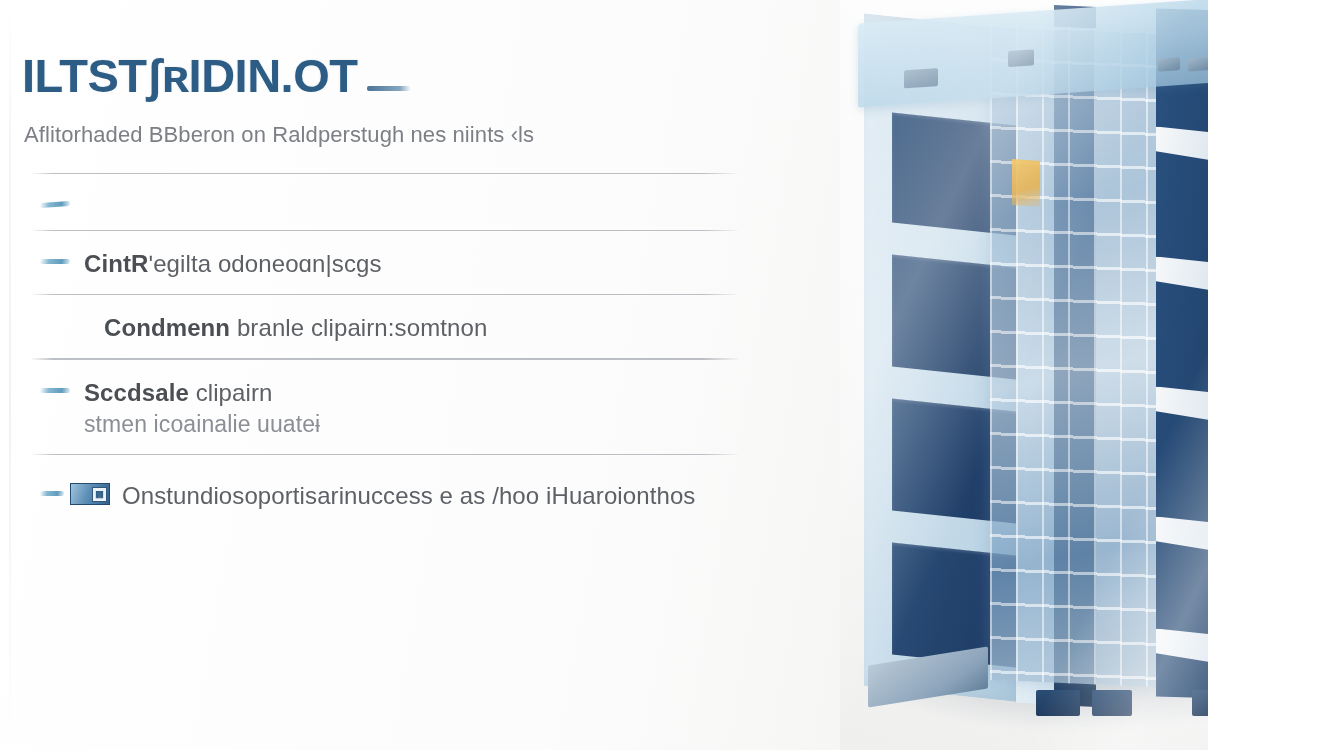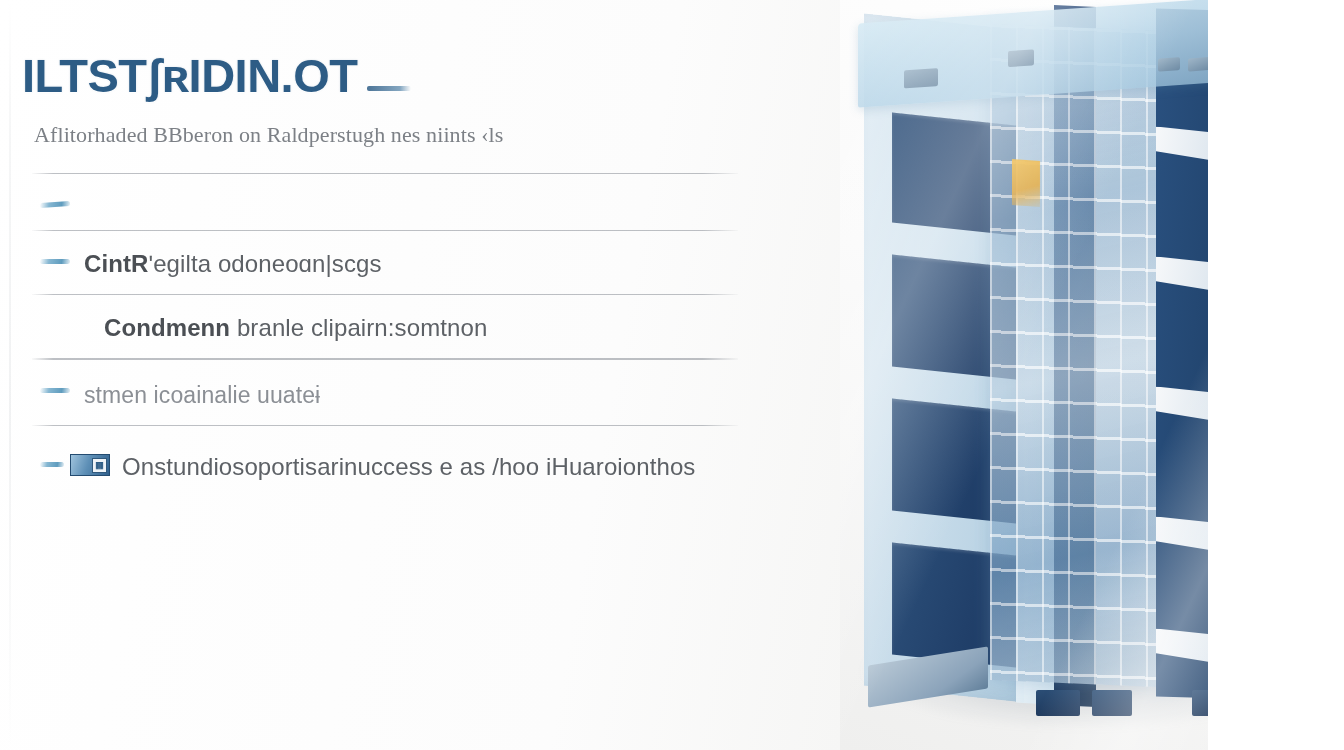--- a/index.html
+++ b/index.html
@@ -64,29 +64,28 @@
     width: 44px;
     height: 5px;
     margin-bottom: 8px;
     border-radius: 2px;
     background: linear-gradient(90deg,#2d5c85 0%, #6f97b6 75%, rgba(150,180,200,0) 100%);
     opacity: .85;
   }
 
   
   #subtitle {
-    margin: 22px 0 0 16px;
+    margin: 22px 0 0 6px;
     font-size: 22px;
     font-weight: 400;
     color: #7c8086;
     letter-spacing: .1px;
     line-height: 1.25;
     white-space: nowrap;
     filter: blur(0.25px);
-    font-family: Liberation Serif, serif;
   }
 
   
   .rule {
     height: 1px;
     margin: 0 52px 0 14px;
     background: linear-gradient(90deg,
         rgba(150,155,160,0.05) 0%,
         rgba(135,140,148,0.55) 3%,
         rgba(135,140,148,0.55) 95%,
@@ -400,20 +399,21 @@
         <div class="item-title"><span class="strong">Condmenn</span>&nbsp;<span>branle clipairn:somtnon</span></div>
       </div>
 
       <div class="rule"></div>
 
 
       <div class="rule"></div>
 
       <div class="item">
         <span class="dash-marker flat"></span>
+        <div class="item-title"><span class="strong">Sccdsale</span>&nbsp;<span>clipairn</span></div>
         <div class="item-sub">stmen icoainalie uuateɨ</div>
       </div>
 
       <div class="rule"></div>
 
       <div class="item with-badge" style="padding-top:26px;">
         <span class="dash-marker flat" style="left:22px;top:36px;width:24px;"></span>
         <span class="badge-marker" style="top:28px;">
           <span class="glyph">▦</span>
         </span>

